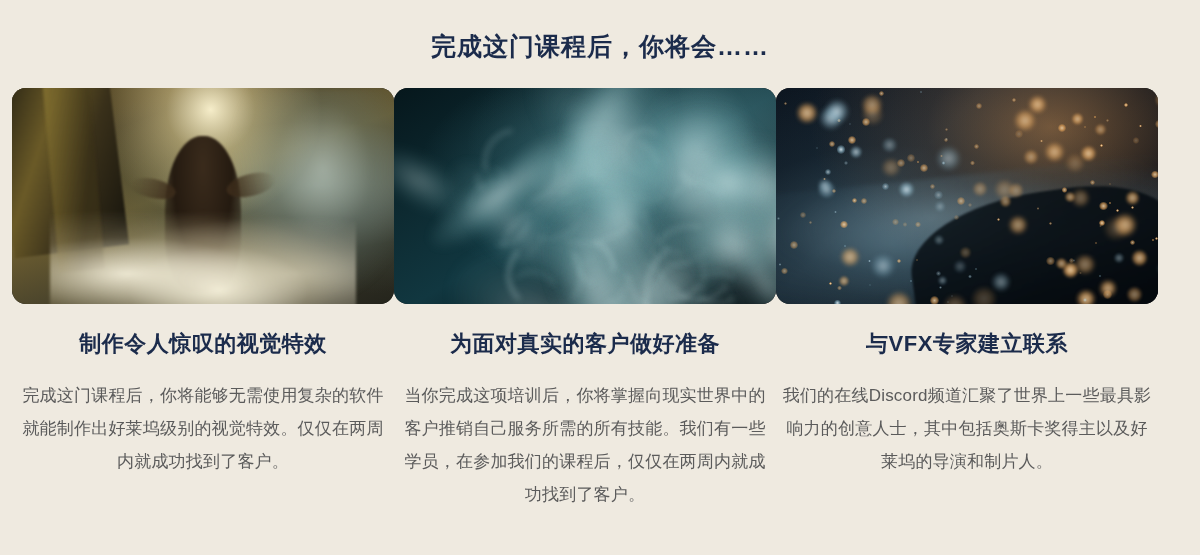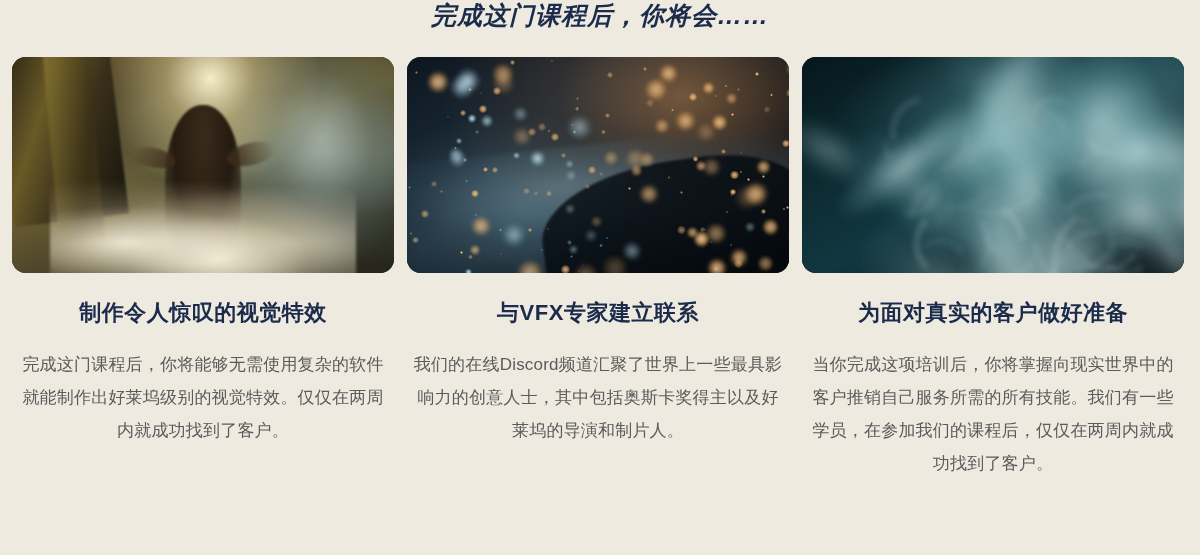--- a/index.html
+++ b/index.html
@@ -11,28 +11,27 @@
   }
   .page { width:1200px; height:555px; background:#efeae0; position:relative; }
 
   
   .section-heading {
     text-align:center;
     color:#1b2b4b;
     font-size:25px;
     font-weight:bold;
     letter-spacing:1px;
+    padding-top:31px;
     line-height:1.2;
-    font-style:italic;
   }
 
   
   .cards {
     display:flex;
-    gap:13px;
     padding:0 12px;
     margin-top:27px;
     align-items:flex-start;
   }
   .card { width:382px; display:flex; flex-direction:column; }
 
   .card-media {
     width:100%;
     height:216px;
     border-radius:14px;
@@ -178,20 +177,78 @@
           <div class="mist"></div>
           <div class="figure"></div>
           <div class="arm-l"></div>
           <div class="arm-r"></div>
           <div class="splash"></div>
         </div>
         <div class="layer vign"></div>
       </div>
       <h3 class="card-title">制作令人惊叹的视觉特效</h3>
       <p class="card-body">完成这门课程后，你将能够无需使用复杂的软件就能制作出好莱坞级别的视觉特效。仅仅在两周内就成功找到了客户。</p>
+    </div>
+
+    <div class="card">
+      <div class="card-media">
+        <div class="layer img-smoke" id="smoke-art">
+            <div class="s" style="width: 111.776px; height: 137.082px; left: 63.8696%; top: -2.95898%; opacity: 0.64; transform: rotate(20deg);"></div>
+            <div class="s s2" style="width: 170.234px; height: 82.7034px; left: 31.1616%; top: -0.621939%; opacity: 0.31; transform: rotate(224deg);"></div>
+            <div class="s s2" style="width: 179.384px; height: 143.802px; left: 70.1323%; top: 46.2586%; opacity: 0.37; transform: rotate(48deg);"></div>
+            <div class="s s2" style="width: 114.463px; height: 146.521px; left: 54.7006%; top: 60.2387%; opacity: 0.78; transform: rotate(42deg);"></div>
+            <div class="s" style="width: 46.9152px; height: 99.967px; left: 0.630079%; top: 20.0613%; opacity: 0.45; transform: rotate(121deg);"></div>
+            <div class="s s2" style="width: 170.27px; height: 86.2331px; left: 65.9211%; top: 40.384%; opacity: 0.32; transform: rotate(133deg);"></div>
+            <div class="s" style="width: 96.9652px; height: 37.24px; left: 84.1829%; top: 81.9173%; opacity: 0.46; transform: rotate(55deg);"></div>
+            <div class="s" style="width: 44.2833px; height: 134.516px; left: 46.0558%; top: 3.20164%; opacity: 0.3; transform: rotate(340deg);"></div>
+            <div class="s" style="width: 174.672px; height: 72.6202px; left: 82.6654%; top: 51.2895%; opacity: 0.42; transform: rotate(175deg);"></div>
+            <div class="s s2" style="width: 151.208px; height: 119.258px; left: 39.0752%; top: 80.889%; opacity: 0.56; transform: rotate(154deg);"></div>
+            <div class="s" style="width: 85.7575px; height: 80.803px; left: 77.2213%; top: 53.8009%; opacity: 0.72; transform: rotate(10deg);"></div>
+            <div class="s" style="width: 172.083px; height: 67.2091px; left: 8.9754%; top: 48.7648%; opacity: 0.43; transform: rotate(46deg);"></div>
+            <div class="s" style="width: 157.01px; height: 115.279px; left: 32.9189%; top: 40.4901%; opacity: 0.44; transform: rotate(7deg);"></div>
+            <div class="s s2" style="width: 180.67px; height: 45.8495px; left: 30.738%; top: 3.29649%; opacity: 0.59; transform: rotate(120deg);"></div>
+            <div class="s s2" style="width: 181.559px; height: 112.309px; left: 13.4985%; top: 80.2328%; opacity: 0.44; transform: rotate(27deg);"></div>
+            <div class="s s2" style="width: 118.999px; height: 87.9584px; left: 80.5449%; top: 25.5924%; opacity: 0.81; transform: rotate(201deg);"></div>
+            <div class="s s2" style="width: 152.094px; height: 143.921px; left: 60.7633%; top: 12.1541%; opacity: 0.71; transform: rotate(108deg);"></div>
+            <div class="s s2" style="width: 187.752px; height: 127.37px; left: 34.4062%; top: 56.7198%; opacity: 0.37; transform: rotate(237deg);"></div>
+            <div class="s" style="width: 187.311px; height: 110.532px; left: 34.0347%; top: 2.07332%; opacity: 0.51; transform: rotate(102deg);"></div>
+            <div class="s s2" style="width: 73.417px; height: 145.124px; left: 43.0567%; top: 57.9553%; opacity: 0.81; transform: rotate(157deg);"></div>
+            <div class="s" style="width: 56.538px; height: 140.046px; left: 36.4344%; top: 12.221%; opacity: 0.43; transform: rotate(48deg);"></div>
+            <div class="s s2" style="width: 171.692px; height: 52.8539px; left: 36.0559%; top: 50.8505%; opacity: 0.43; transform: rotate(120deg);"></div>
+            <div class="s" style="width: 135.538px; height: 91.2918px; left: 86.4015%; top: 47.6166%; opacity: 0.79; transform: rotate(269deg);"></div>
+            <div class="s" style="width: 60.1995px; height: 68.2398px; left: 79.9576%; top: 28.3427%; opacity: 0.59; transform: rotate(109deg);"></div>
+            <div class="s s2" style="width: 48.2338px; height: 144.743px; left: 53.2912%; top: 26.8834%; opacity: 0.48; transform: rotate(346deg);"></div>
+            <div class="s" style="width: 173.401px; height: 46.0142px; left: 5.59307%; top: 37.833%; opacity: 0.74; transform: rotate(144deg);"></div>
+            <div class="wisp" style="width: 61.865px; height: 48.4886px; left: 33.5865%; top: 47.7371%; opacity: 0.22; transform: rotate(162deg);"></div>
+            <div class="wisp" style="width: 71.6421px; height: 78.8998px; left: 24.1643%; top: 17.7359%; opacity: 0.47; transform: rotate(303deg);"></div>
+            <div class="wisp" style="width: 38.914px; height: 54.1005px; left: 49.2719%; top: 76.7675%; opacity: 0.3; transform: rotate(134deg);"></div>
+            <div class="wisp" style="width: 60.8309px; height: 67.0173px; left: 19.3126%; top: 42.4858%; opacity: 0.3; transform: rotate(143deg);"></div>
+            <div class="wisp" style="width: 86.4629px; height: 58.2971px; left: 62.3497%; top: 77.7771%; opacity: 0.56; transform: rotate(288deg);"></div>
+            <div class="wisp" style="width: 84.6784px; height: 119.937px; left: 68.5794%; top: 43.3049%; opacity: 0.51; transform: rotate(179deg);"></div>
+            <div class="wisp" style="width: 59.3534px; height: 36.1358px; left: 59.0299%; top: 83.3426%; opacity: 0.38; transform: rotate(234deg);"></div>
+            <div class="wisp" style="width: 47.7967px; height: 36.0132px; left: 68.6047%; top: 81.081%; opacity: 0.54; transform: rotate(155deg);"></div>
+            <div class="wisp" style="width: 59.0611px; height: 35.1501px; left: 26.3466%; top: 60.7658%; opacity: 0.27; transform: rotate(308deg);"></div>
+            <div class="wisp" style="width: 105.322px; height: 92.0899px; left: 63.4361%; top: 84.269%; opacity: 0.26; transform: rotate(277deg);"></div>
+            <div class="wisp" style="width: 62.3114px; height: 74.315px; left: 27.4151%; top: 84.2864%; opacity: 0.62; transform: rotate(190deg);"></div>
+            <div class="wisp" style="width: 82.1811px; height: 79.3392px; left: 65.1517%; top: 40.3217%; opacity: 0.23; transform: rotate(228deg);"></div>
+            <div class="wisp" style="width: 71.6369px; height: 75.8163px; left: 30.0482%; top: 69.1635%; opacity: 0.68; transform: rotate(269deg);"></div>
+            <div class="wisp" style="width: 72.8166px; height: 44.2541px; left: 51.9781%; top: 64.7711%; opacity: 0.2; transform: rotate(54deg);"></div>
+            <div class="wisp" style="width: 28.2205px; height: 28.7773px; left: 21.5652%; top: 35.0405%; opacity: 0.3; transform: rotate(252deg);"></div>
+            <div class="wisp" style="width: 87.1938px; height: 50.7122px; left: 40.7738%; top: 48.5949%; opacity: 0.28; transform: rotate(166deg);"></div>
+            <div class="wisp" style="width: 51.1174px; height: 74.2681px; left: 59.6514%; top: 18.5785%; opacity: 0.32; transform: rotate(349deg);"></div>
+            <div class="wisp" style="width: 25.495px; height: 32.5943px; left: 75.7215%; top: 29.6938%; opacity: 0.48; transform: rotate(224deg);"></div>
+            <div class="wisp" style="width: 58.5579px; height: 38.3658px; left: 68.1453%; top: 63.9484%; opacity: 0.37; transform: rotate(341deg);"></div>
+            <div class="wisp" style="width: 42.8181px; height: 28.0699px; left: 59.0318%; top: 26.3038%; opacity: 0.26; transform: rotate(47deg);"></div>
+            <div class="wisp" style="width: 46.6371px; height: 32.728px; left: 78.6412%; top: 85.0335%; opacity: 0.52; transform: rotate(181deg);"></div>
+            <div class="wisp" style="width: 49.8935px; height: 38.0539px; left: 45.7554%; top: 72.1278%; opacity: 0.61; transform: rotate(57deg);"></div>
+          </div>
+        <div class="layer vign"></div>
+      </div>
+      <h3 class="card-title">为面对真实的客户做好准备</h3>
+      <p class="card-body">当你完成这项培训后，你将掌握向现实世界中的客户推销自己服务所需的所有技能。我们有一些学员，在参加我们的课程后，仅仅在两周内就成功找到了客户。</p>
     </div>
 
     <div class="card">
       <div class="card-media">
         <div class="layer img-bokeh">
           <div class="wave"></div>
           <div class="ridge"></div>
           <div class="dots" id="bokeh-dots">
               <span style="left: 87.1641%; top: 52.5837%; width: 2.0521px; height: 2.0521px; opacity: 0.85;"></span>
               <span style="left: 18.8383%; top: 22.048%; width: 8.22595px; height: 8.22595px; opacity: 0.8;"></span>
@@ -344,72 +401,14 @@
               <span class="cool" style="left: 35.0125%; top: 89.0179%; width: 2.06735px; height: 2.06735px; opacity: 0.7;"></span>
               <span style="left: 75.5877%; top: 48.3322%; width: 10.0769px; height: 10.0769px; opacity: 0.67; filter: blur(1.1px);"></span>
             </div>
         </div>
         <div class="layer vign"></div>
       </div>
       <h3 class="card-title">与VFX专家建立联系</h3>
       <p class="card-body">我们的在线Discord频道汇聚了世界上一些最具影响力的创意人士，其中包括奥斯卡奖得主以及好莱坞的导演和制片人。</p>
     </div>
 
-    <div class="card">
-      <div class="card-media">
-        <div class="layer img-smoke" id="smoke-art">
-            <div class="s" style="width: 111.776px; height: 137.082px; left: 63.8696%; top: -2.95898%; opacity: 0.64; transform: rotate(20deg);"></div>
-            <div class="s s2" style="width: 170.234px; height: 82.7034px; left: 31.1616%; top: -0.621939%; opacity: 0.31; transform: rotate(224deg);"></div>
-            <div class="s s2" style="width: 179.384px; height: 143.802px; left: 70.1323%; top: 46.2586%; opacity: 0.37; transform: rotate(48deg);"></div>
-            <div class="s s2" style="width: 114.463px; height: 146.521px; left: 54.7006%; top: 60.2387%; opacity: 0.78; transform: rotate(42deg);"></div>
-            <div class="s" style="width: 46.9152px; height: 99.967px; left: 0.630079%; top: 20.0613%; opacity: 0.45; transform: rotate(121deg);"></div>
-            <div class="s s2" style="width: 170.27px; height: 86.2331px; left: 65.9211%; top: 40.384%; opacity: 0.32; transform: rotate(133deg);"></div>
-            <div class="s" style="width: 96.9652px; height: 37.24px; left: 84.1829%; top: 81.9173%; opacity: 0.46; transform: rotate(55deg);"></div>
-            <div class="s" style="width: 44.2833px; height: 134.516px; left: 46.0558%; top: 3.20164%; opacity: 0.3; transform: rotate(340deg);"></div>
-            <div class="s" style="width: 174.672px; height: 72.6202px; left: 82.6654%; top: 51.2895%; opacity: 0.42; transform: rotate(175deg);"></div>
-            <div class="s s2" style="width: 151.208px; height: 119.258px; left: 39.0752%; top: 80.889%; opacity: 0.56; transform: rotate(154deg);"></div>
-            <div class="s" style="width: 85.7575px; height: 80.803px; left: 77.2213%; top: 53.8009%; opacity: 0.72; transform: rotate(10deg);"></div>
-            <div class="s" style="width: 172.083px; height: 67.2091px; left: 8.9754%; top: 48.7648%; opacity: 0.43; transform: rotate(46deg);"></div>
-            <div class="s" style="width: 157.01px; height: 115.279px; left: 32.9189%; top: 40.4901%; opacity: 0.44; transform: rotate(7deg);"></div>
-            <div class="s s2" style="width: 180.67px; height: 45.8495px; left: 30.738%; top: 3.29649%; opacity: 0.59; transform: rotate(120deg);"></div>
-            <div class="s s2" style="width: 181.559px; height: 112.309px; left: 13.4985%; top: 80.2328%; opacity: 0.44; transform: rotate(27deg);"></div>
-            <div class="s s2" style="width: 118.999px; height: 87.9584px; left: 80.5449%; top: 25.5924%; opacity: 0.81; transform: rotate(201deg);"></div>
-            <div class="s s2" style="width: 152.094px; height: 143.921px; left: 60.7633%; top: 12.1541%; opacity: 0.71; transform: rotate(108deg);"></div>
-            <div class="s s2" style="width: 187.752px; height: 127.37px; left: 34.4062%; top: 56.7198%; opacity: 0.37; transform: rotate(237deg);"></div>
-            <div class="s" style="width: 187.311px; height: 110.532px; left: 34.0347%; top: 2.07332%; opacity: 0.51; transform: rotate(102deg);"></div>
-            <div class="s s2" style="width: 73.417px; height: 145.124px; left: 43.0567%; top: 57.9553%; opacity: 0.81; transform: rotate(157deg);"></div>
-            <div class="s" style="width: 56.538px; height: 140.046px; left: 36.4344%; top: 12.221%; opacity: 0.43; transform: rotate(48deg);"></div>
-            <div class="s s2" style="width: 171.692px; height: 52.8539px; left: 36.0559%; top: 50.8505%; opacity: 0.43; transform: rotate(120deg);"></div>
-            <div class="s" style="width: 135.538px; height: 91.2918px; left: 86.4015%; top: 47.6166%; opacity: 0.79; transform: rotate(269deg);"></div>
-            <div class="s" style="width: 60.1995px; height: 68.2398px; left: 79.9576%; top: 28.3427%; opacity: 0.59; transform: rotate(109deg);"></div>
-            <div class="s s2" style="width: 48.2338px; height: 144.743px; left: 53.2912%; top: 26.8834%; opacity: 0.48; transform: rotate(346deg);"></div>
-            <div class="s" style="width: 173.401px; height: 46.0142px; left: 5.59307%; top: 37.833%; opacity: 0.74; transform: rotate(144deg);"></div>
-            <div class="wisp" style="width: 61.865px; height: 48.4886px; left: 33.5865%; top: 47.7371%; opacity: 0.22; transform: rotate(162deg);"></div>
-            <div class="wisp" style="width: 71.6421px; height: 78.8998px; left: 24.1643%; top: 17.7359%; opacity: 0.47; transform: rotate(303deg);"></div>
-            <div class="wisp" style="width: 38.914px; height: 54.1005px; left: 49.2719%; top: 76.7675%; opacity: 0.3; transform: rotate(134deg);"></div>
-            <div class="wisp" style="width: 60.8309px; height: 67.0173px; left: 19.3126%; top: 42.4858%; opacity: 0.3; transform: rotate(143deg);"></div>
-            <div class="wisp" style="width: 86.4629px; height: 58.2971px; left: 62.3497%; top: 77.7771%; opacity: 0.56; transform: rotate(288deg);"></div>
-            <div class="wisp" style="width: 84.6784px; height: 119.937px; left: 68.5794%; top: 43.3049%; opacity: 0.51; transform: rotate(179deg);"></div>
-            <div class="wisp" style="width: 59.3534px; height: 36.1358px; left: 59.0299%; top: 83.3426%; opacity: 0.38; transform: rotate(234deg);"></div>
-            <div class="wisp" style="width: 47.7967px; height: 36.0132px; left: 68.6047%; top: 81.081%; opacity: 0.54; transform: rotate(155deg);"></div>
-            <div class="wisp" style="width: 59.0611px; height: 35.1501px; left: 26.3466%; top: 60.7658%; opacity: 0.27; transform: rotate(308deg);"></div>
-            <div class="wisp" style="width: 105.322px; height: 92.0899px; left: 63.4361%; top: 84.269%; opacity: 0.26; transform: rotate(277deg);"></div>
-            <div class="wisp" style="width: 62.3114px; height: 74.315px; left: 27.4151%; top: 84.2864%; opacity: 0.62; transform: rotate(190deg);"></div>
-            <div class="wisp" style="width: 82.1811px; height: 79.3392px; left: 65.1517%; top: 40.3217%; opacity: 0.23; transform: rotate(228deg);"></div>
-            <div class="wisp" style="width: 71.6369px; height: 75.8163px; left: 30.0482%; top: 69.1635%; opacity: 0.68; transform: rotate(269deg);"></div>
-            <div class="wisp" style="width: 72.8166px; height: 44.2541px; left: 51.9781%; top: 64.7711%; opacity: 0.2; transform: rotate(54deg);"></div>
-            <div class="wisp" style="width: 28.2205px; height: 28.7773px; left: 21.5652%; top: 35.0405%; opacity: 0.3; transform: rotate(252deg);"></div>
-            <div class="wisp" style="width: 87.1938px; height: 50.7122px; left: 40.7738%; top: 48.5949%; opacity: 0.28; transform: rotate(166deg);"></div>
-            <div class="wisp" style="width: 51.1174px; height: 74.2681px; left: 59.6514%; top: 18.5785%; opacity: 0.32; transform: rotate(349deg);"></div>
-            <div class="wisp" style="width: 25.495px; height: 32.5943px; left: 75.7215%; top: 29.6938%; opacity: 0.48; transform: rotate(224deg);"></div>
-            <div class="wisp" style="width: 58.5579px; height: 38.3658px; left: 68.1453%; top: 63.9484%; opacity: 0.37; transform: rotate(341deg);"></div>
-            <div class="wisp" style="width: 42.8181px; height: 28.0699px; left: 59.0318%; top: 26.3038%; opacity: 0.26; transform: rotate(47deg);"></div>
-            <div class="wisp" style="width: 46.6371px; height: 32.728px; left: 78.6412%; top: 85.0335%; opacity: 0.52; transform: rotate(181deg);"></div>
-            <div class="wisp" style="width: 49.8935px; height: 38.0539px; left: 45.7554%; top: 72.1278%; opacity: 0.61; transform: rotate(57deg);"></div>
-          </div>
-        <div class="layer vign"></div>
-      </div>
-      <h3 class="card-title">为面对真实的客户做好准备</h3>
-      <p class="card-body">当你完成这项培训后，你将掌握向现实世界中的客户推销自己服务所需的所有技能。我们有一些学员，在参加我们的课程后，仅仅在两周内就成功找到了客户。</p>
-    </div>
-
   </div>
 </div>
 
 </body></html>

